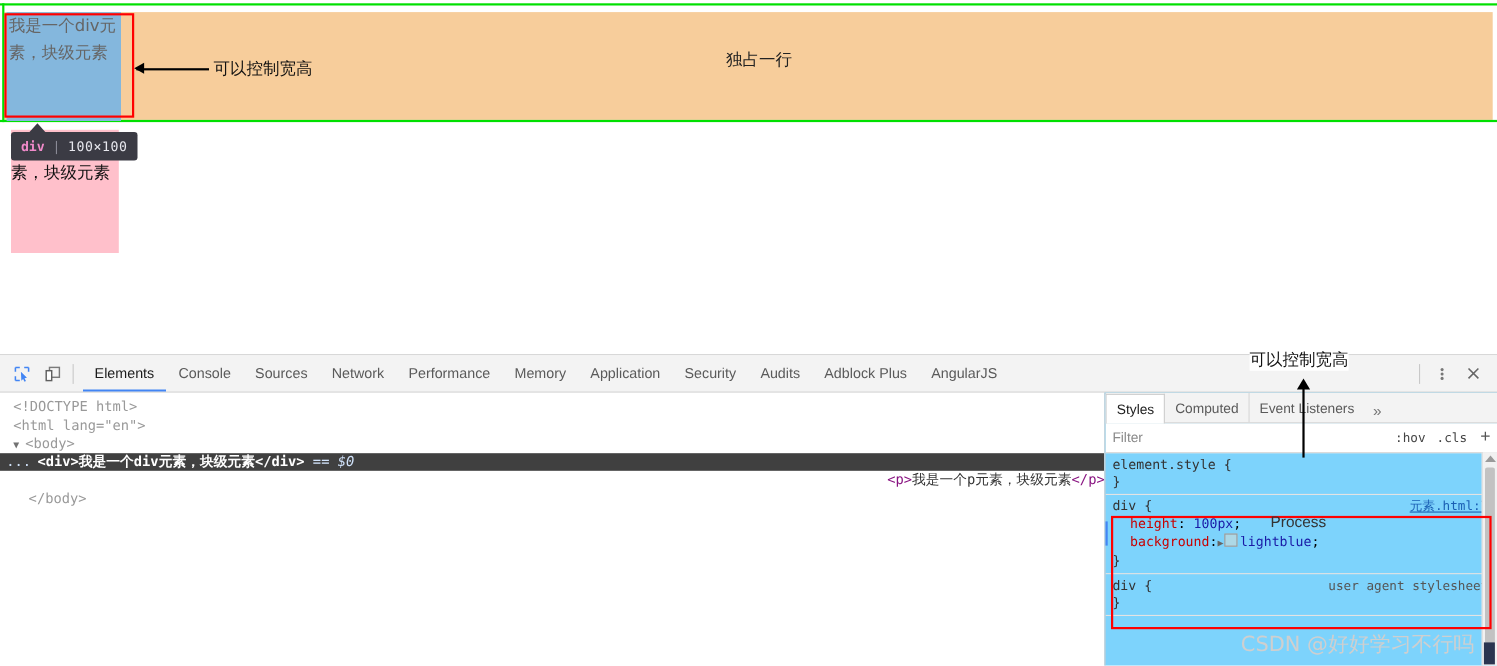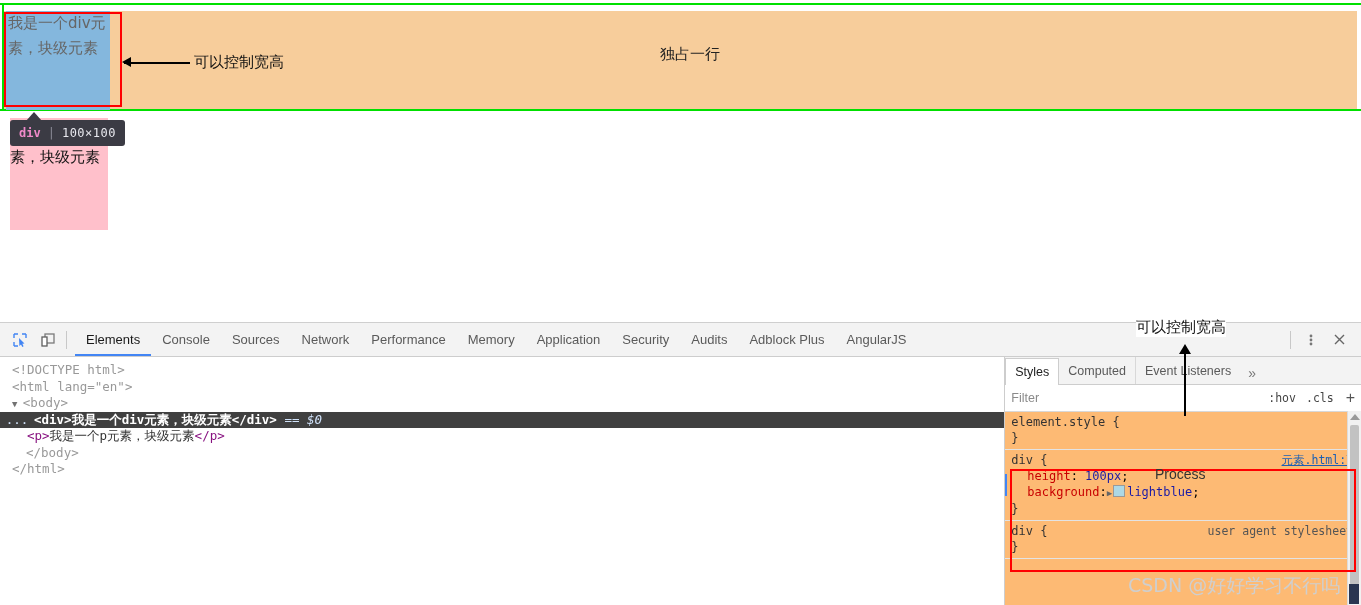--- a/index.html
+++ b/index.html
@@ -112,21 +112,21 @@
   .tok-tag{color:#881280;}
   .tok-text{color:#333;}
   .tok-doctype{color:#999;}
   .tok-tri{color:#727272;font-size:9px;}
   .sel-dots{display:inline-block;width:34px;color:#cfe0f7;text-align:center;}
   .selected .tok-tag,.selected .tok-punct,.selected .tok-text{color:#fff;font-weight:bold;}
   .selected .tok-dollar{color:#d0e2fa;font-style:italic;}
 
   
   #styles-pane{
-    width:356px;border-left:1px solid #cdcdcd;background:#fdba74;position:relative;overflow:hidden;
+    width:356px;border-left:1px solid #cdcdcd;background:#7dd3fc;position:relative;overflow:hidden;
   }
   #styles-tabs{
     height:27px;background:#f3f3f3;border-bottom:1px solid #cdcdcd;display:flex;align-items:flex-end;
   }
   .st-tab{
     font-size:12.5px;color:#5a5a5a;padding:5px 9px 5px 9px;cursor:pointer;
     border-right:1px solid #d8d8d8;height:100%;box-sizing:border-box;display:flex;align-items:center;
   }
   .st-tab.active{background:#fff;color:#222;border-top:1px solid #cdcdcd;border-left:1px solid #cdcdcd;
     border-right:1px solid #cdcdcd;margin-bottom:-1px;padding-bottom:6px;}
@@ -281,24 +281,23 @@
 
   <div id="dt-body">
 
     <div id="dom-pane">
       <div class="dom-line"><span class="tok-doctype">&lt;!DOCTYPE html&gt;</span></div>
       <div class="dom-line"><span class="tok-punct">&lt;html lang="en"&gt;</span></div>
       <div class="dom-line"><span class="tok-tri">▼ </span><span class="tok-punct">&lt;body&gt;</span></div>
 
       <div class="dom-line selected"><span class="sel-dots">...</span><span class="tok-tag">&lt;div&gt;</span><span class="tok-text">我是一个div元素，块级元素</span><span class="tok-tag">&lt;/div&gt;</span><span class="tok-dollar">&nbsp;<span>== $0</span></span></div>
 
-      <div class="dom-line" style="padding-left:27px;"><span class="tok-tag">&lt;p&gt;</span><span class="tok-text">我是一个p元素，块级元素</span><span class="tok-tag">&lt;/p&gt;</span></div>
+      <div class="dom-line" style="padding-left:27px;text-align:right;"><span class="tok-tag">&lt;p&gt;</span><span class="tok-text">我是一个p元素，块级元素</span><span class="tok-tag">&lt;/p&gt;</span></div>
 
       <div class="dom-line" style="padding-left:26px;"><span class="tok-punct">&lt;/body&gt;</span></div>
-      <div class="dom-line"><span class="tok-punct">&lt;/html&gt;</span></div>
     </div>
 
     <div id="styles-pane">
 
       <div id="styles-tabs">
         <div class="st-tab active">
             <span>Styles</span>
           </div>
         <div class="st-tab">
             <span>Computed</span>

